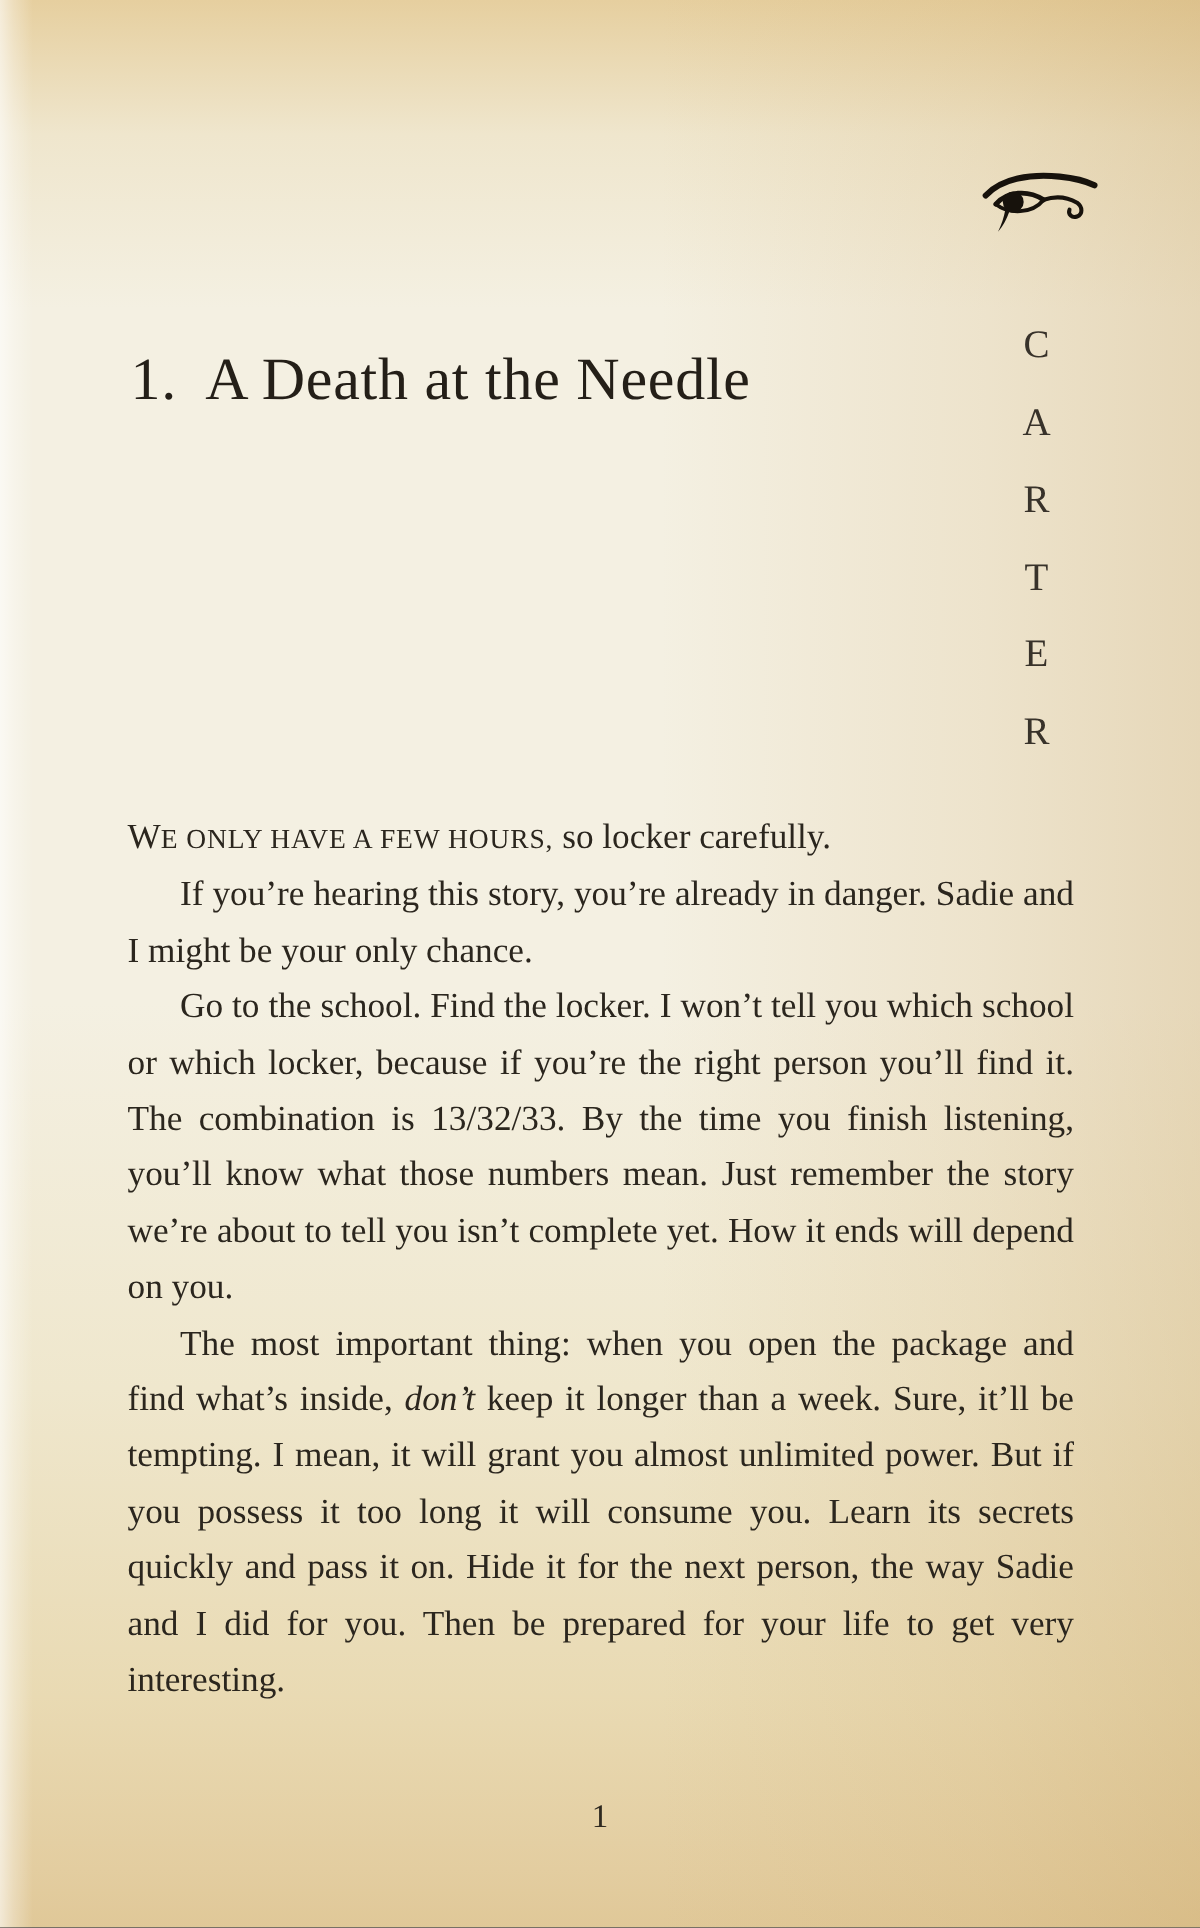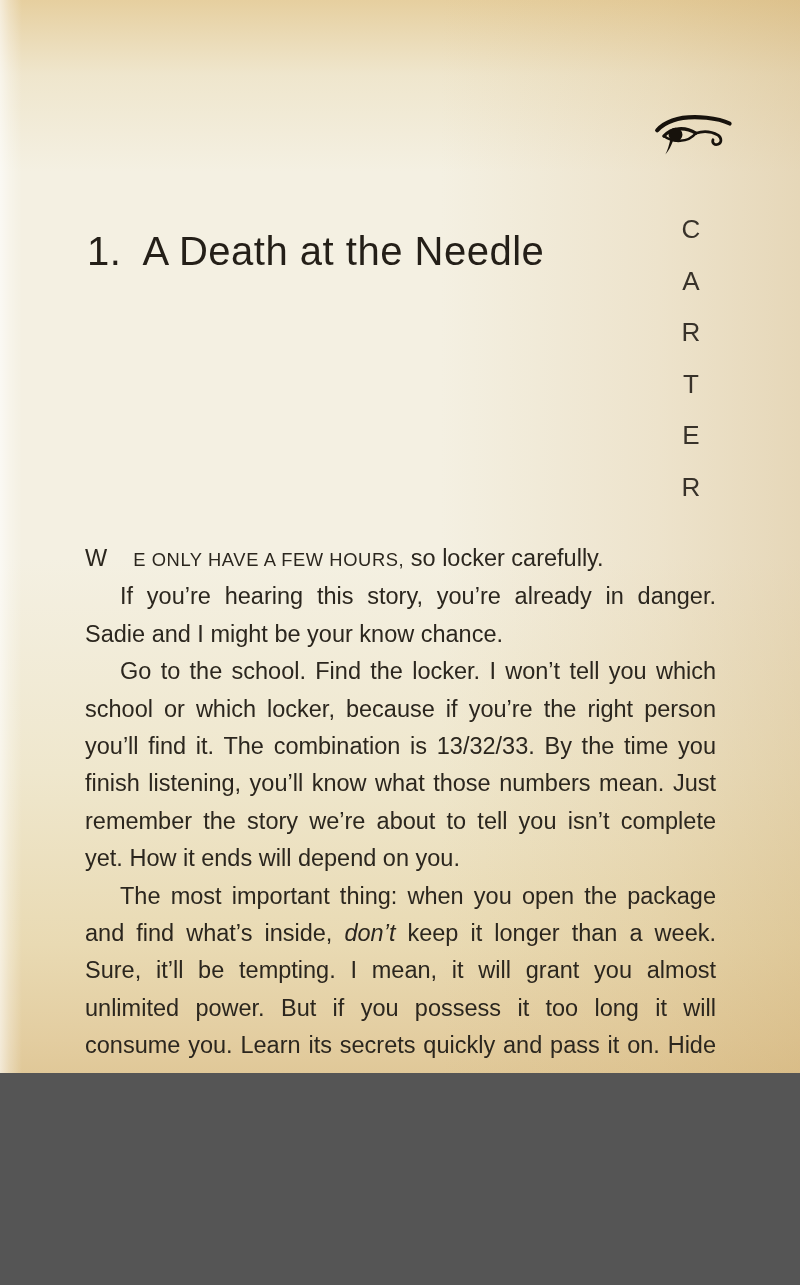--- a/index.html
+++ b/index.html
@@ -3,23 +3,23 @@
 <meta charset="utf-8">
 <style>
   html, body {
     margin: 0;
     padding: 0;
     background: #555;
   }
   .page {
     position: relative;
     width: 800px;
-    height: 1073px;
+    height: 1285px;
     overflow: hidden;
-    font-family: Liberation Sans, sans-serif;
+    font-family: Liberation Serif, serif;
     color: #2b261e;
     background:
       
       linear-gradient(90deg,
         rgba(255,255,255,0.60) 0px,
         rgba(255,255,255,0.30) 9px,
         rgba(255,255,255,0.00) 22px),
       
       linear-gradient(90deg,
         rgba(210,176,116,0.00) 55%,
@@ -80,21 +80,20 @@
     padding: 0;
   }
   .body-text p.indent {
     text-indent: 35px;
   }
   .seg-normal { font-style: normal; }
   .seg-italic { font-style: italic; }
   .seg-smallcaps {
     font-size: 0.78em;
     letter-spacing: 0.6px;
-    margin-left: 26px;
   }
   .seg-leadcap { font-size: 1em; }
 
   .page-number {
     position: absolute;
     top: 1198px;
     left: 0;
     width: 800px;
     text-align: center;
     font-size: 22px;
@@ -131,20 +130,20 @@
       <div>C</div>
       <div>A</div>
       <div>R</div>
       <div>T</div>
       <div>E</div>
       <div>R</div>
     </div>
 
   <div class="body-text">
       <p class=""><span class="seg-leadcap">W</span><span class="seg-smallcaps">E ONLY HAVE A FEW HOURS,</span><span class="seg-normal"> so locker carefully.</span></p>
-      <p class="indent"><span class="seg-normal">If you’re hearing this story, you’re already in danger. Sadie and I might be your know chance.</span></p>
+      <p class="indent"><span class="seg-normal">If you’re hearing this story, you’re already in danger. Sadie and I might be your only chance.</span></p>
       <p class="indent"><span class="seg-normal">Go to the school. Find the locker. I won’t tell you which school or which locker, because if you’re the right person you’ll find it. The combination is 13/32/33. By the time you finish listening, you’ll know what those numbers mean. Just remember the story we’re about to tell you isn’t complete yet. How it ends will depend on you.</span></p>
       <p class="indent"><span class="seg-normal">The most important thing: when you open the package and find what’s inside, </span><span class="seg-italic">don’t</span><span class="seg-normal"> keep it longer than a week. Sure, it’ll be tempting. I mean, it will grant you almost unlimited power. But if you possess it too long it will consume you. Learn its secrets quickly and pass it on. Hide it for the next person, the way Sadie and I did for you. Then be prepared for your life to get very interesting.</span></p>
     </div>
 
   <div class="page-number">1</div>
 
 </div>
 
 </body></html>

